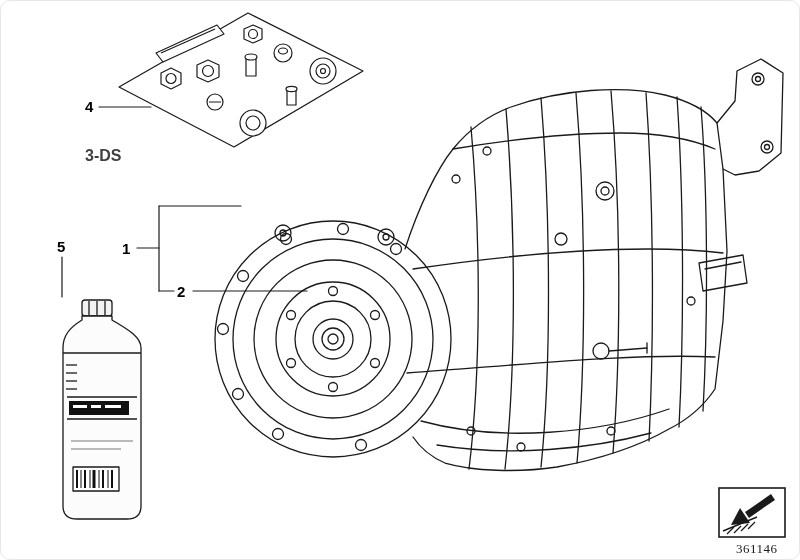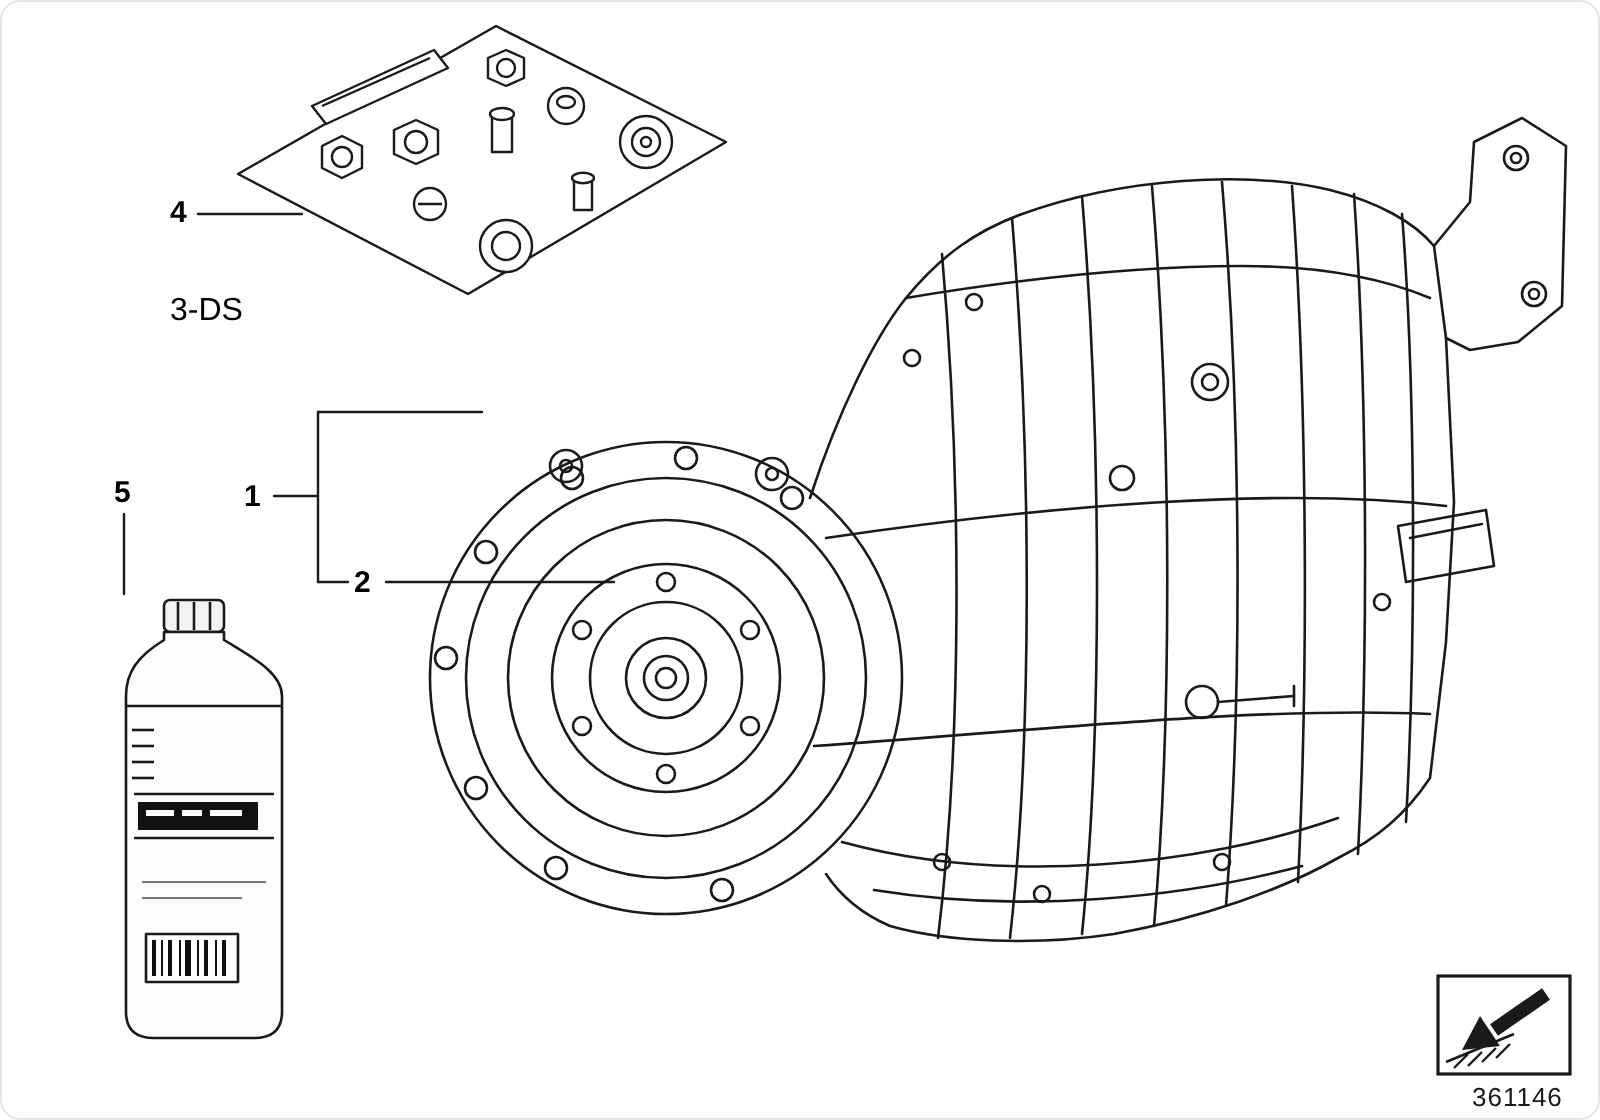--- a/index.html
+++ b/index.html
@@ -6,22 +6,22 @@
   .stage{
     position:relative;width:800px;height:560px;background:#ffffff;
     font-family:"Liberation Sans",sans-serif;color:#000;
     border:1px solid #e6e6e6;border-radius:10px;box-sizing:border-box;overflow:hidden;
   }
   .art{position:absolute;left:0;top:0;width:800px;height:560px;}
   .callout{
     position:absolute;font-size:15px;font-weight:bold;line-height:1;color:#000;
     cursor:pointer;
   }
-  .note{position:absolute;font-size:16px;font-weight:normal;line-height:1;color:#000000;}
-  .docnum{position:absolute;font-size:13px;color:#1a1a1a;letter-spacing:.5px;}
+  .note{position:absolute;font-size:16px;font-weight:bold;line-height:1;color:#404040;}
+  .docnum{position:absolute;font-size:13px;color:#1a1a1a;letter-spacing:.5px;font-family:Liberation Serif, serif;}
 </style>
 </head>
 <body>
 
 <div class="stage">
 
   <svg class="art" viewBox="0 0 800 560">
 
     <g stroke="#1a1a1a" stroke-width="1.2" fill="none" stroke-linecap="round">
       <line x1="98" y1="106" x2="150" y2="106"></line>

